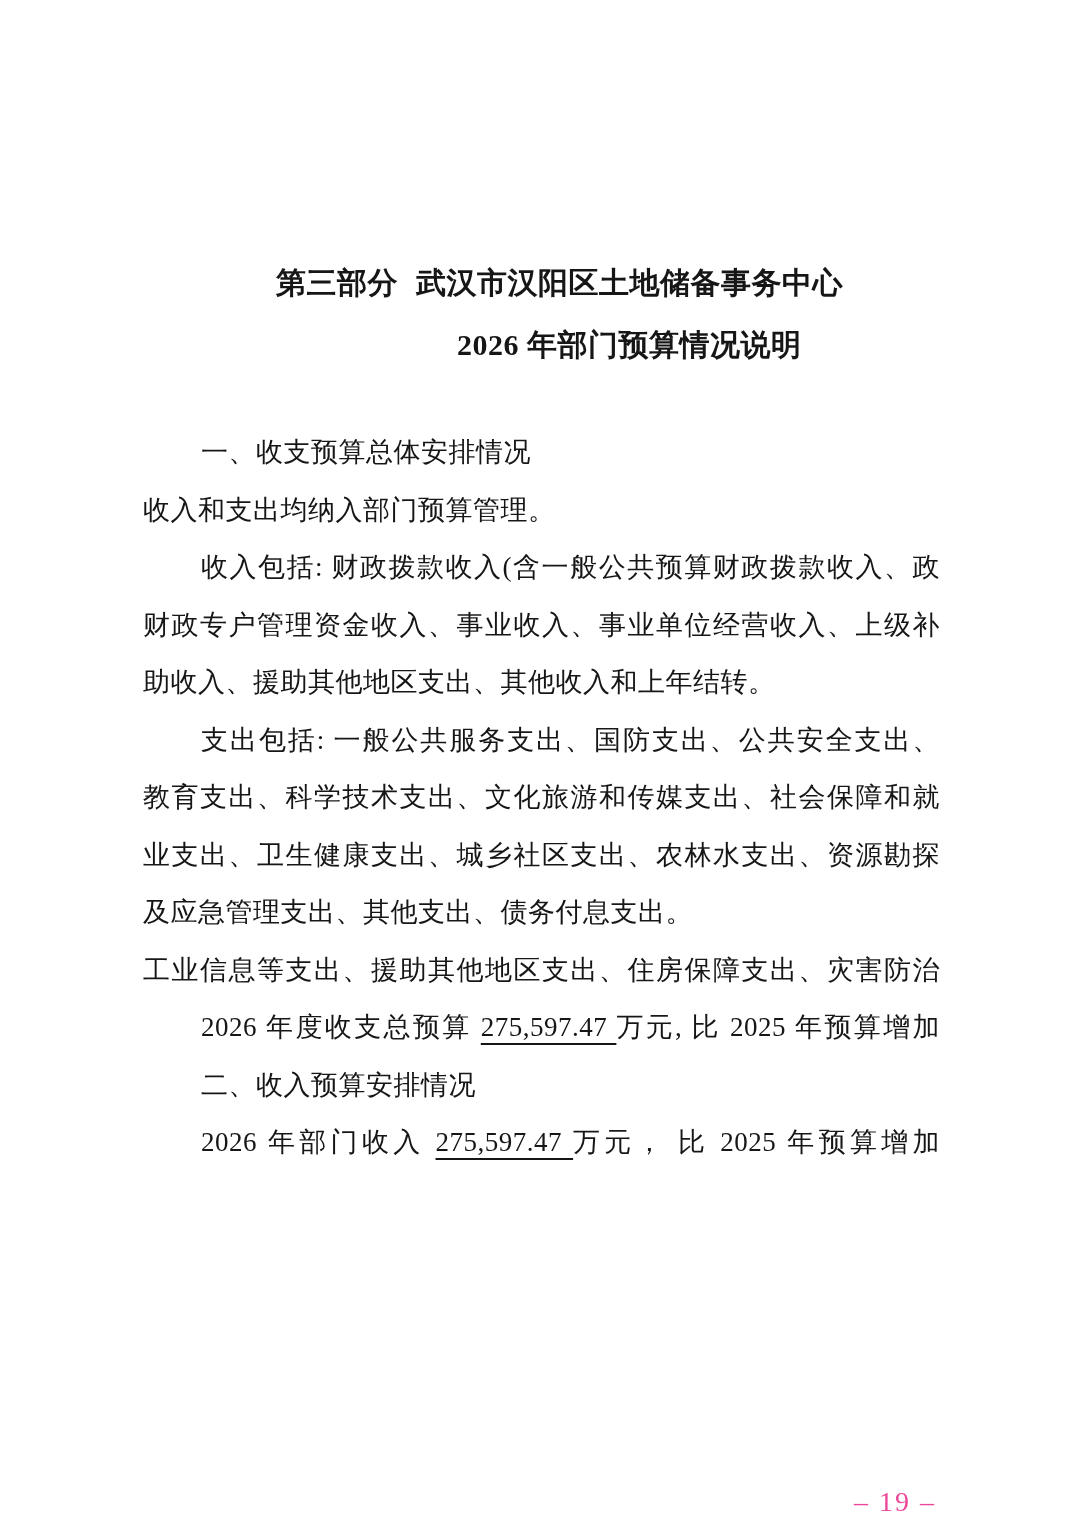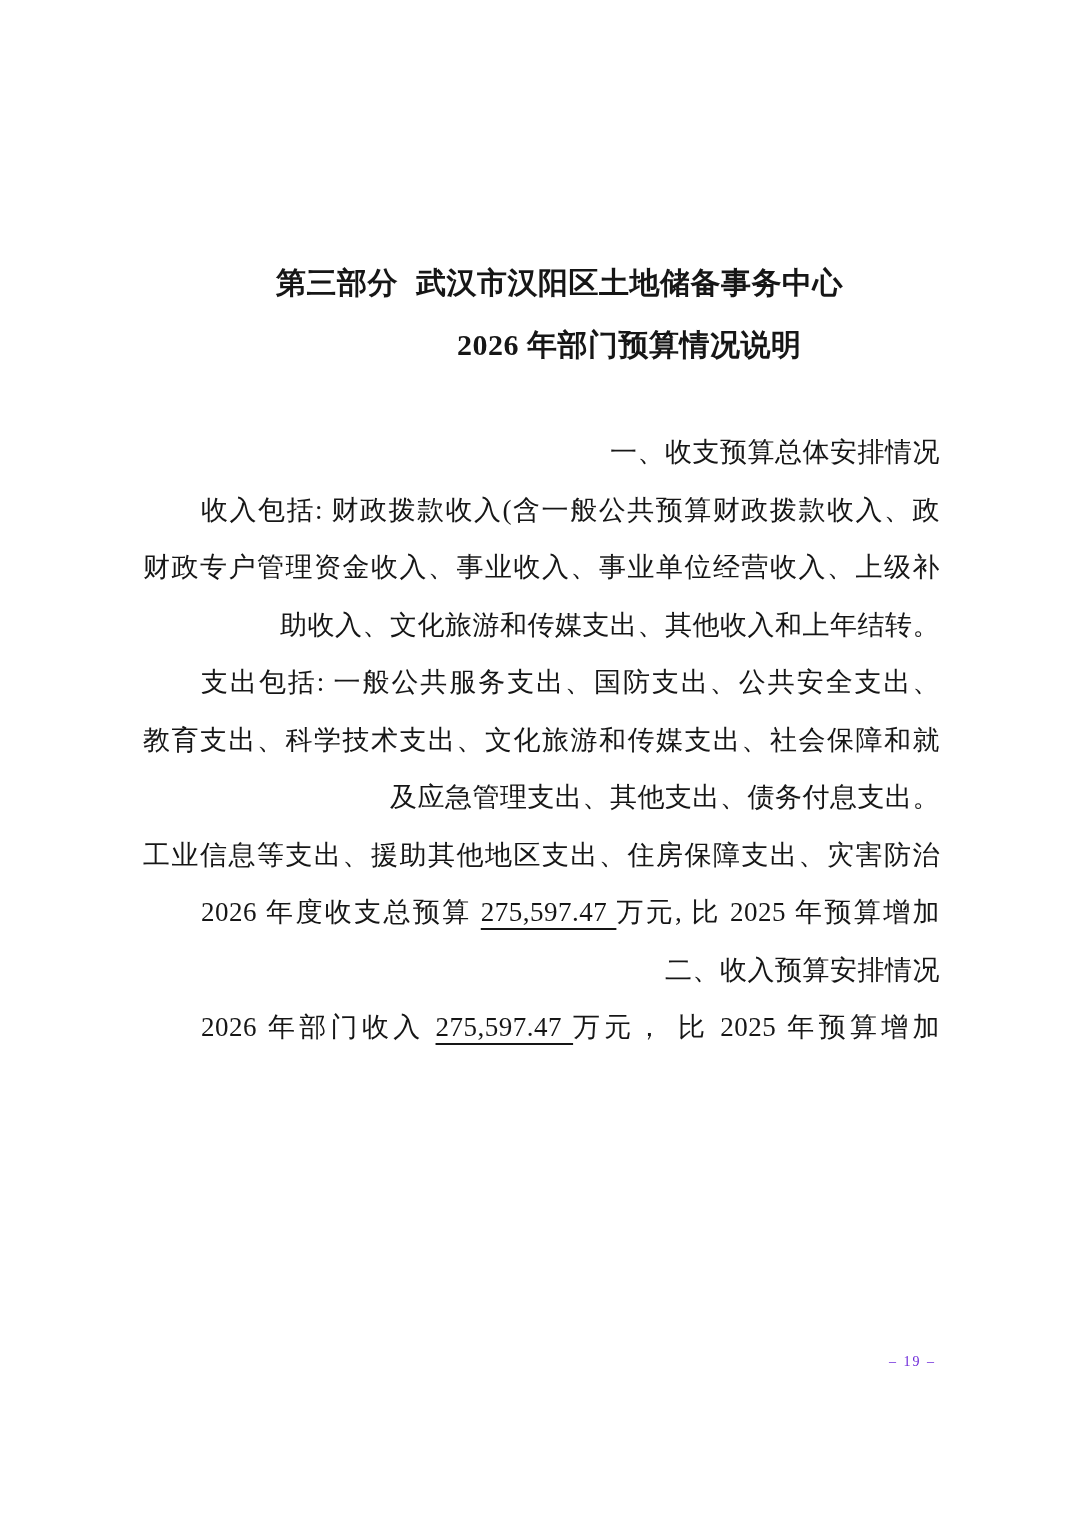--- a/index.html
+++ b/index.html
@@ -33,61 +33,62 @@
   .title-line1 { padding-left: 133px; }
   .title-line2 { padding-left: 314px; }
   .title-gap { display: inline-block; width: 18px; }
   .body-block { margin-top: 48px; }
   .line {
     height: 57.5px;
     line-height: 57.5px;
     font-size: 27px;
     overflow: hidden;
     letter-spacing: 0.5px;
-    text-align: right;
   }
   .ind { text-indent: 58px; }
   .jus {
     text-align: justify;
     text-align-last: justify;
   }
   .u {
     text-decoration: underline;
     text-underline-offset: 7px;
     text-decoration-thickness: 1.5px;
   }
   .page-number {
     position: absolute;
     right: 134px;
-    top: 1354px;
-    font-size: 14px;
+    top: 1486px;
+    font-size: 28px;
     letter-spacing: 2px;
-    color: #6d28d9;
+    color: #ec4899;
   }
 </style>
 </head>
 <body>
 
 <div class="page">
   <div class="content">
 
     <div class="title-line title-line1">
       <span>第三部分</span><span class="title-gap"></span><span>武汉市汉阳区土地储备事务中心</span>
     </div>
     <div class="title-line title-line2">
       <span>2026 年部门预算情况说明</span>
     </div>
 
     <div class="body-block">
       <div class="line ind">一、收支预算总体安排情况</div>
+      <div class="line">收入和支出均纳入部门预算管理。</div>
       <div class="line ind jus">收入包括: 财政拨款收入(含一般公共预算财政拨款收入、政</div>
       <div class="line jus">财政专户管理资金收入、事业收入、事业单位经营收入、上级补</div>
-      <div class="line">助收入、文化旅游和传媒支出、其他收入和上年结转。</div>
+      <div class="line">助收入、援助其他地区支出、其他收入和上年结转。</div>
       <div class="line ind jus">支出包括: 一般公共服务支出、国防支出、公共安全支出、</div>
       <div class="line jus">教育支出、科学技术支出、文化旅游和传媒支出、社会保障和就</div>
+      <div class="line jus">业支出、卫生健康支出、城乡社区支出、农林水支出、资源勘探</div>
       <div class="line">及应急管理支出、其他支出、债务付息支出。</div>
       <div class="line jus">工业信息等支出、援助其他地区支出、住房保障支出、灾害防治</div>
 
       <div class="line ind jus">
         <span>2026 年度收支总预算 </span><span class="u">275,597.47 </span><span>万元, 比 2025 年预算增加</span>
       </div>
 
 
       <div class="line ind">二、收入预算安排情况</div>
 

